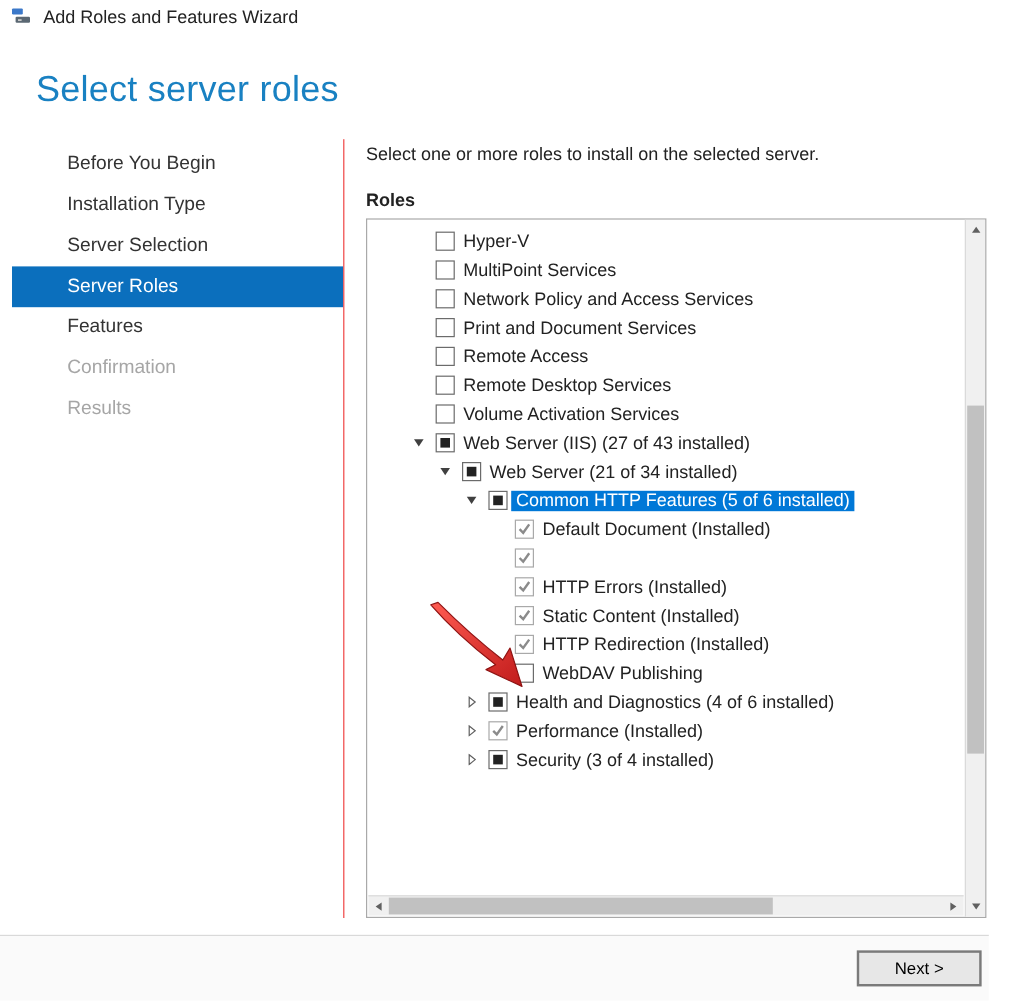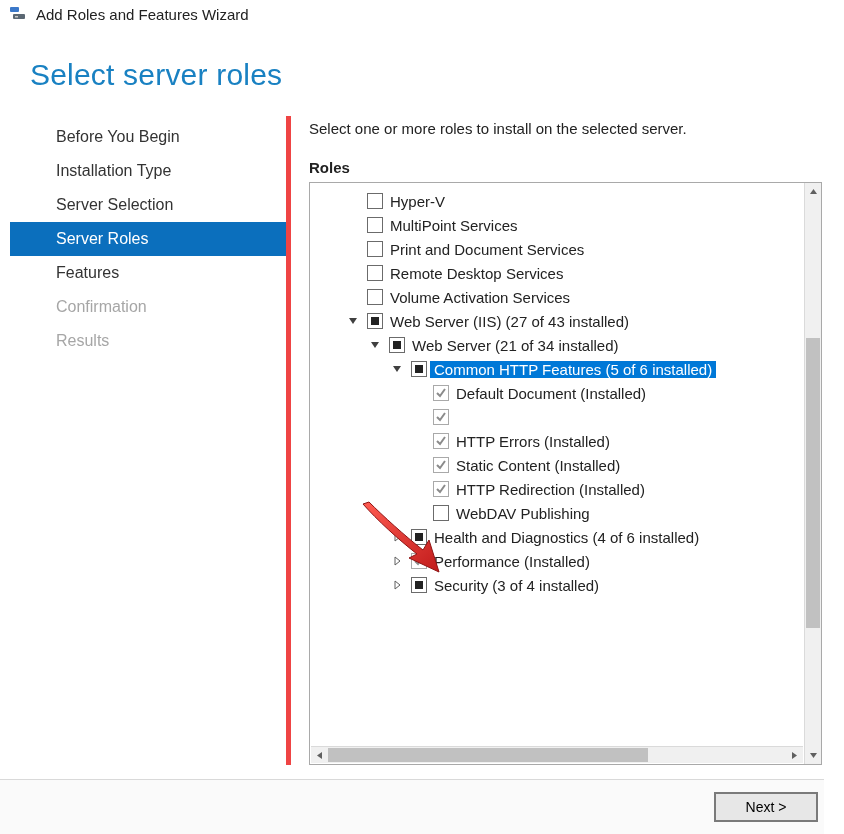--- a/index.html
+++ b/index.html
@@ -15,21 +15,21 @@
   .page-header h1 { margin: 0; font-weight: 300; font-size: 30px; color: #1981c2; letter-spacing: 0.2px; }
 
   
   .body { display: flex; flex: 1 1 auto; padding-right: 2px; }
   .sidebar { width: 286px; flex-shrink: 0; padding-top: 4px; padding-left: 10px; }
   .step { padding: 8px 10px 8px 46px; font-size: 16px; color: #555; cursor: default; }
   .step.enabled { color: #333; }
   .step.active { background: #0b6fbd; color: #fff; }
   .step.disabled { color: #a6a6a6; }
 
-  .main { flex: 1 1 auto; border-left: 5px solid #ef4444; padding: 4px 0 0 18px; display: flex; flex-direction: column; }
+  .main { flex: 1 1 auto; border-left: 1px solid #ef4444; padding: 4px 0 0 18px; display: flex; flex-direction: column; }
   .instruction { font-size: 15px; color: #222; margin-bottom: 22px; }
   .roles-label { font-weight: 700; font-size: 15px; margin-bottom: 6px; }
 
   .roles-box-wrap { position: relative; flex: 1 1 auto; display: flex; }
   .roles-box { border: 1px solid #a9a9a9; position: relative; flex: 1 1 auto; display: flex; overflow: hidden; }
   .tree { flex: 1 1 auto; padding: 6px 4px 6px 6px; overflow: hidden; font-size: 15px; }
   .tree-row { display: flex; align-items: center; gap: 3px; height: 24px; white-space: nowrap; }
   .expander { width: 14px; height: 14px; display: inline-flex; align-items: center; justify-content: center; color: #595959; flex-shrink: 0; }
   .expander svg { display: block; }
   .checkbox { width: 16px; height: 16px; border: 1px solid #6b6b6b; background: #fff; display: inline-flex; align-items: center; justify-content: center; flex-shrink: 0; margin-left: 4px; }
@@ -102,21 +102,31 @@
                 <span class="label">Hyper-V</span>
               </div>
               <div class="tree-row" style="padding-left: 30px;">
                 <span class="expander"></span>
                 <span class="checkbox"></span>
                 <span class="label">MultiPoint Services</span>
               </div>
               <div class="tree-row" style="padding-left: 30px;">
                 <span class="expander"></span>
                 <span class="checkbox"></span>
+                <span class="label">Network Policy and Access Services</span>
+              </div>
+              <div class="tree-row" style="padding-left: 30px;">
+                <span class="expander"></span>
+                <span class="checkbox"></span>
                 <span class="label">Print and Document Services</span>
+              </div>
+              <div class="tree-row" style="padding-left: 30px;">
+                <span class="expander"></span>
+                <span class="checkbox"></span>
+                <span class="label">Remote Access</span>
               </div>
               <div class="tree-row" style="padding-left: 30px;">
                 <span class="expander"></span>
                 <span class="checkbox"></span>
                 <span class="label">Remote Desktop Services</span>
               </div>
               <div class="tree-row" style="padding-left: 30px;">
                 <span class="expander"></span>
                 <span class="checkbox"></span>
                 <span class="label">Volume Activation Services</span>

